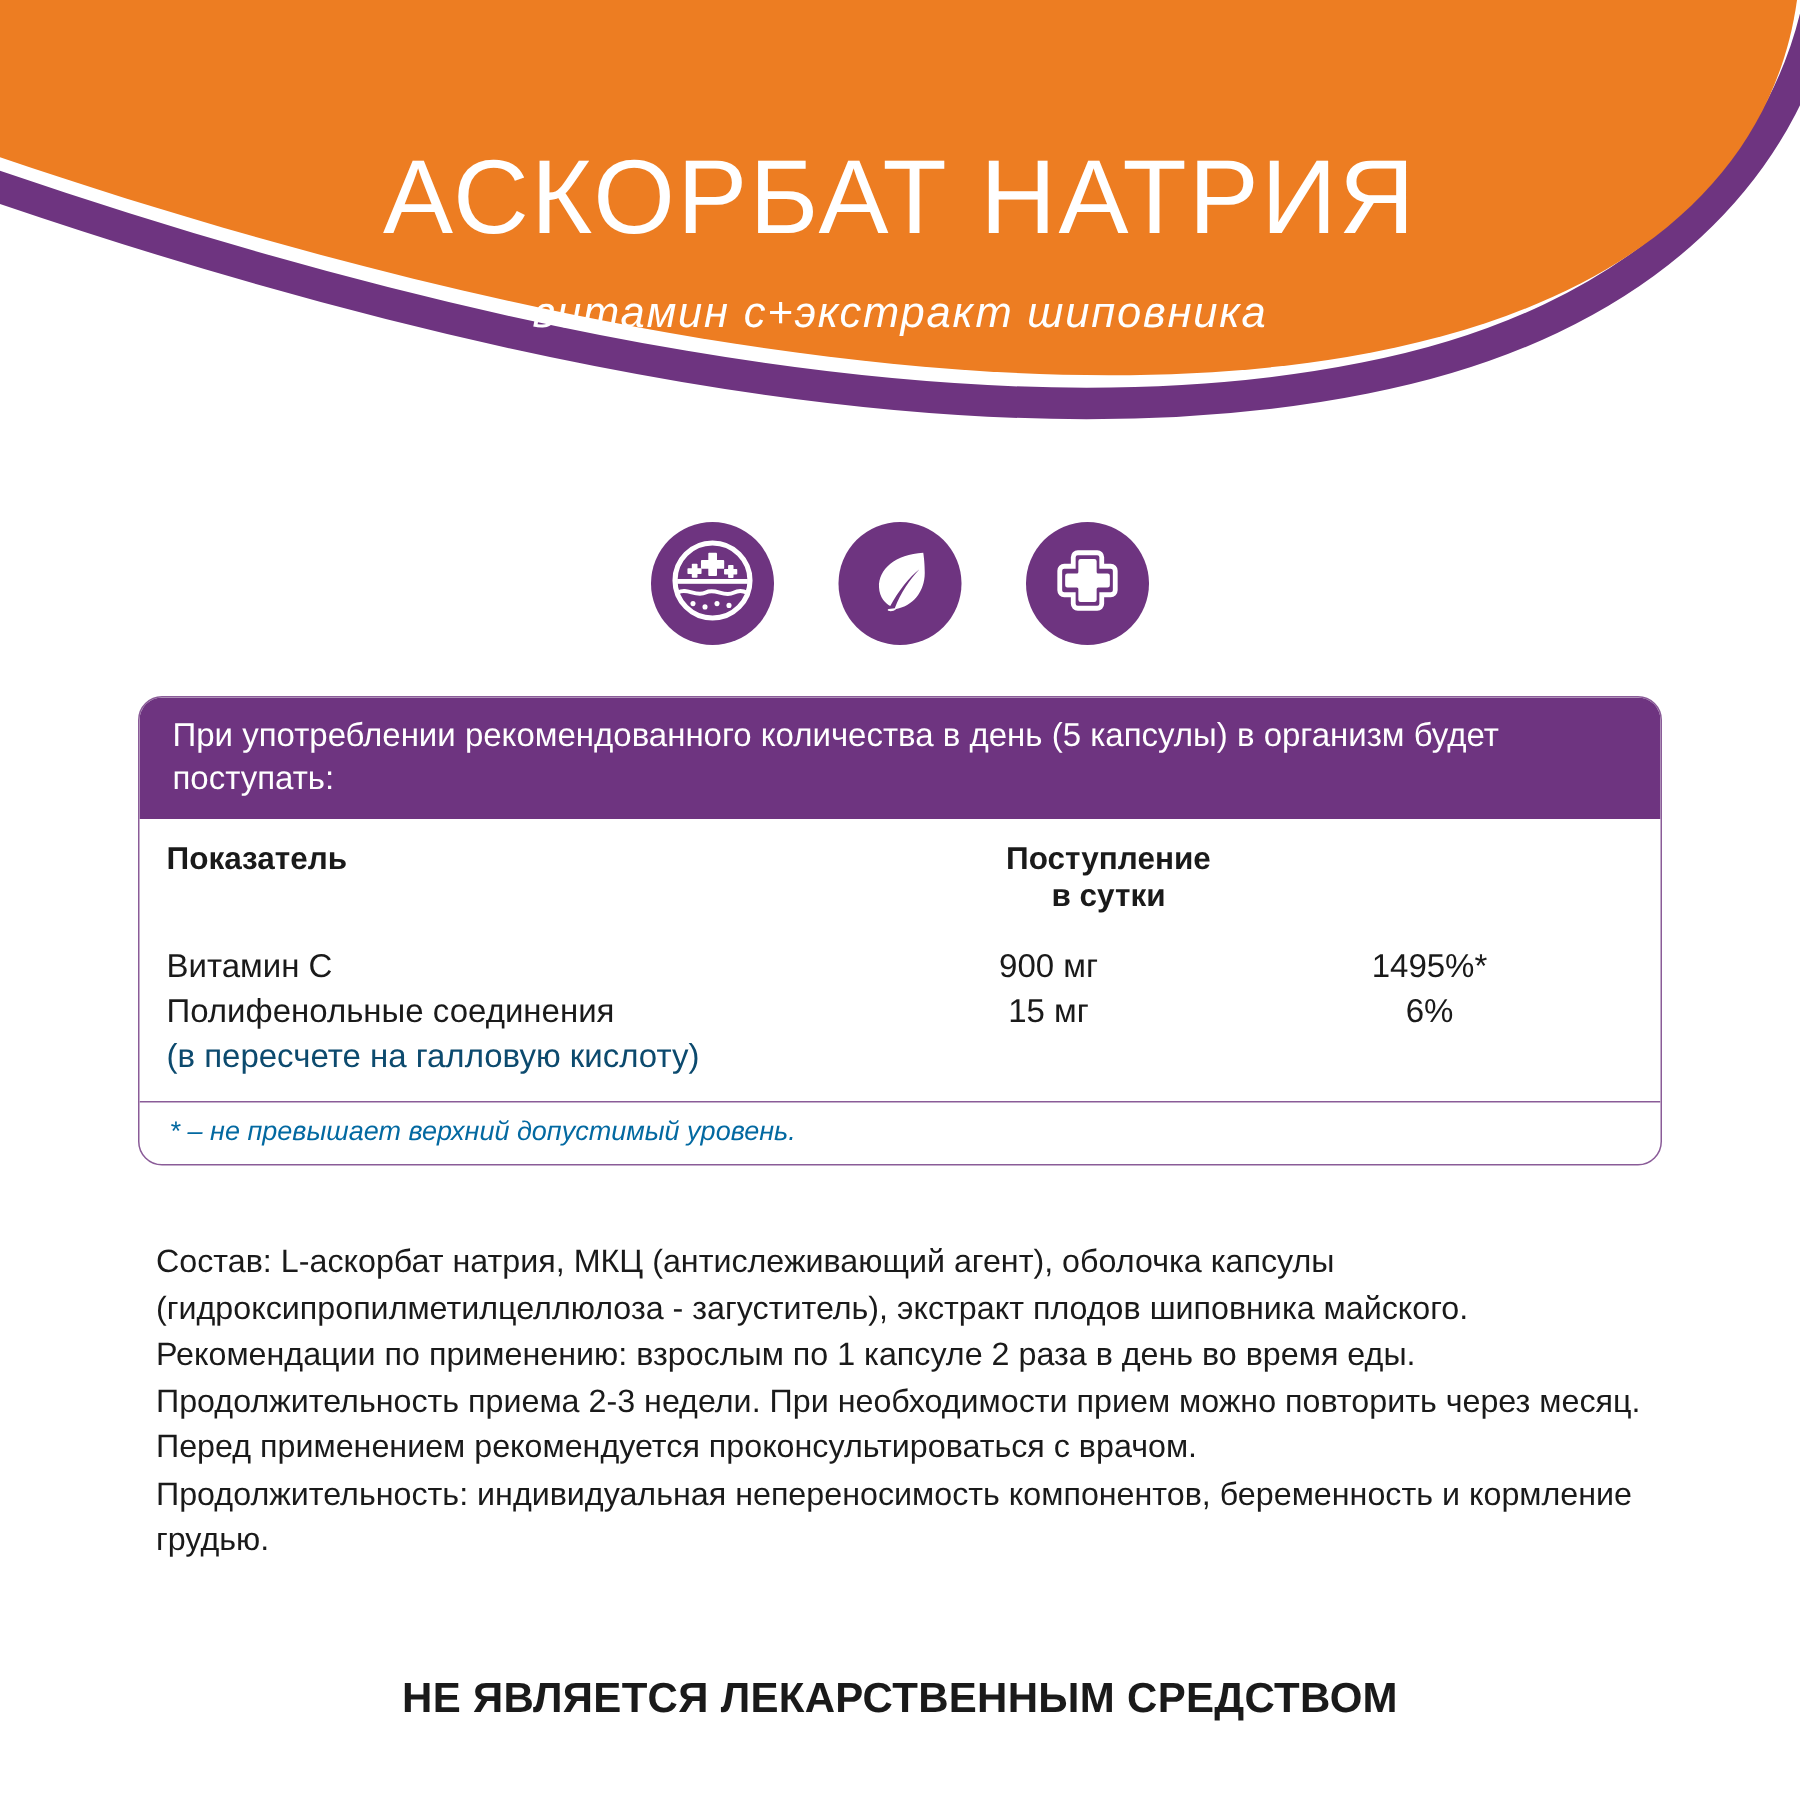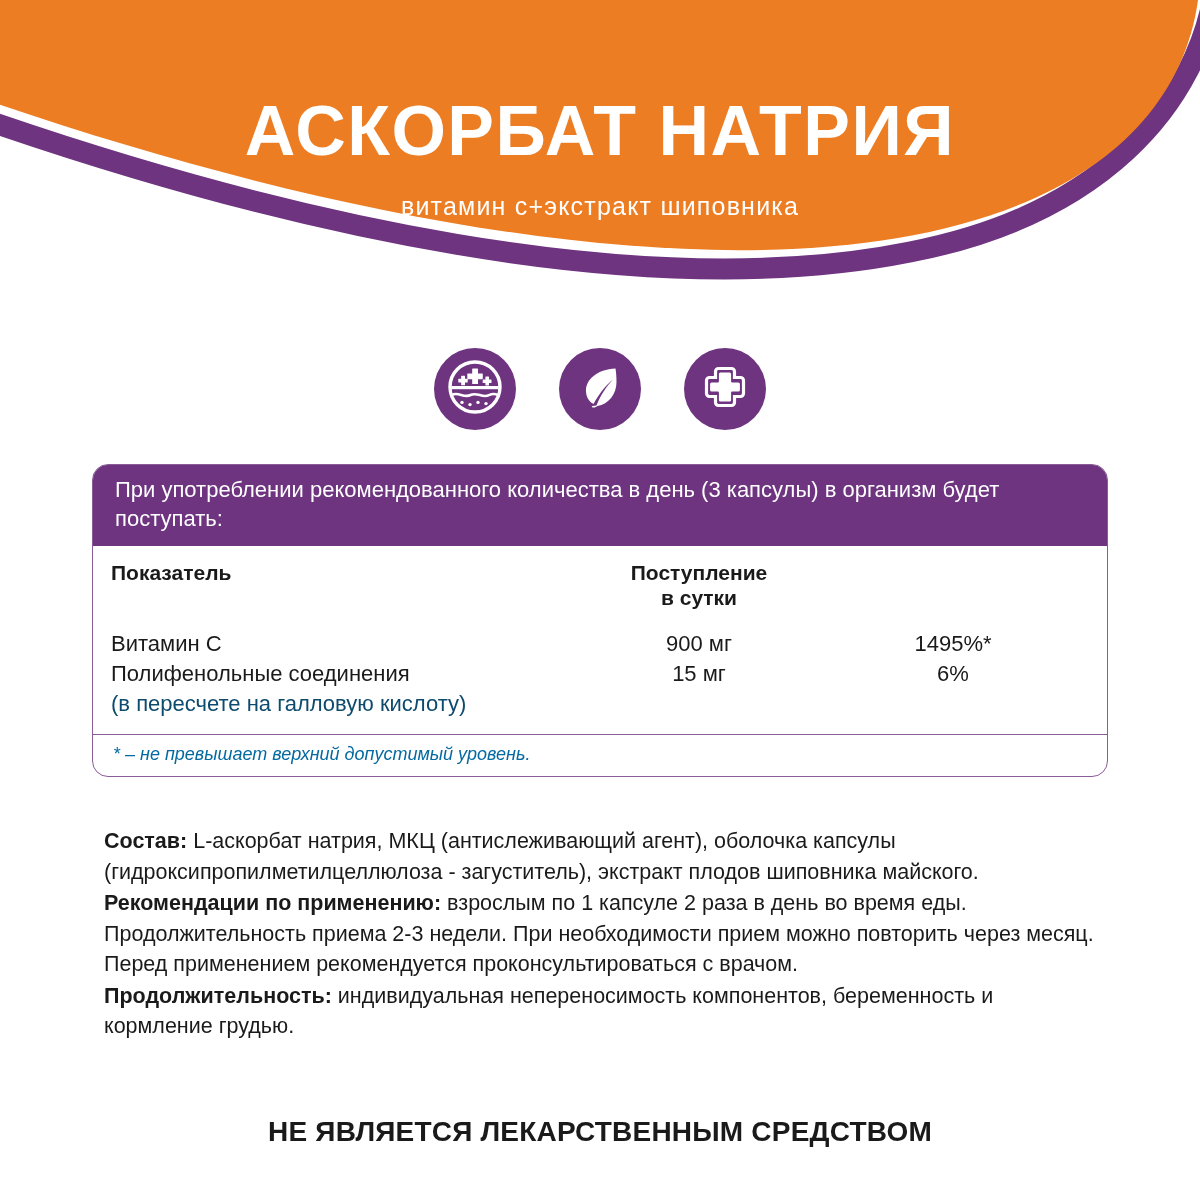--- a/index.html
+++ b/index.html
@@ -36,36 +36,37 @@
     pointer-events: none;
   }
   #product-title {
     position: absolute;
     left: 0;
     top: 96px;
     width: 1200px;
     text-align: center;
     color: #ffffff;
     font-size: 70px;
-    font-weight: 700;
+    font-weight: 400;
     letter-spacing: 1.5px;
     line-height: 1;
     white-space: nowrap;
   }
   #product-subtitle {
     position: absolute;
     left: 0;
     top: 190px;
     width: 1200px;
     text-align: center;
     color: #ffffff;
-    font-size: 25px;
+    font-size: 29px;
     font-weight: 400;
     letter-spacing: 1.2px;
     line-height: 1.33;
+    font-style: italic;
   }
 
   
   #badge-row {
     position: absolute;
     left: 0;
     top: 348px;
     width: 1200px;
     display: flex;
     justify-content: center;
@@ -100,20 +101,21 @@
     line-height: 1.33;
     padding: 10px 22px 12px 22px;
   }
   #table-head {
     display: flex;
     padding: 14px 18px 4px 18px;
     font-weight: 700;
     font-size: 21px;
     color: #1a1a1a;
     line-height: 1.22;
+    gap: 40px;
   }
   .col-name   { flex: 0 0 470px; }
   .col-intake { flex: 0 0 236px; text-align: center; }
   .col-pct    { flex: 1 1 auto;  text-align: center; }
 
   #table-body {
     padding: 14px 18px 16px 18px;
     font-size: 22px;
     color: #1a1a1a;
     line-height: 1.36;
@@ -144,21 +146,21 @@
     left: 104px;
     top: 826px;
     width: 1000px;
     font-size: 21.5px;
     line-height: 1.42;
     color: #1a1a1a;
   }
   #info-block p {
     margin: 0 0 1px 0;
   }
-  .lead { font-weight: 700; }
+  .lead { font-weight: 400; }
 
   
   #footer-disclaimer {
     position: absolute;
     left: 0;
     top: 1116px;
     width: 1200px;
     text-align: center;
     font-size: 28px;
     font-weight: 700;
@@ -227,21 +229,21 @@
         <path d="M19.5 7.5 L32.5 7.5 A3 3 0 0 1 35.5 10.5 L35.5 16.5 L41.5 16.5 A3 3 0 0 1 44.5 19.5 L44.5 32.5 A3 3 0 0 1 41.5 35.5 L35.5 35.5 L35.5 41.5 A3 3 0 0 1 32.5 44.5 L19.5 44.5 A3 3 0 0 1 16.5 41.5 L16.5 35.5 L10.5 35.5 A3 3 0 0 1 7.5 32.5 L7.5 19.5 A3 3 0 0 1 10.5 16.5 L16.5 16.5 L16.5 10.5 A3 3 0 0 1 19.5 7.5 Z" fill="none" stroke="#ffffff" stroke-width="3.2"></path>
         <path d="M21.4 11.6 L30.6 11.6 A1.5 1.5 0 0 1 32.1 13.1 L32.1 20.4 A1 1 0 0 0 33.1 21.4 L39.4 21.4 A1.5 1.5 0 0 1 40.9 22.9 L40.9 29.1 A1.5 1.5 0 0 1 39.4 30.6 L33.1 30.6 A1 1 0 0 0 32.1 31.6 L32.1 38.9 A1.5 1.5 0 0 1 30.6 40.4 L21.4 40.4 A1.5 1.5 0 0 1 19.9 38.9 L19.9 31.6 A1 1 0 0 0 18.9 30.6 L12.6 30.6 A1.5 1.5 0 0 1 11.1 29.1 L11.1 22.9 A1.5 1.5 0 0 1 12.6 21.4 L18.9 21.4 A1 1 0 0 0 19.9 20.4 L19.9 13.1 A1.5 1.5 0 0 1 21.4 11.6 Z" fill="#ffffff"></path>
       </svg>
     </span>
   </div>
 
 </div>
 
 <div id="nutrition-table">
 
-  <div id="table-banner">При употреблении рекомендованного количества в день (3 капсулы) в организм будет поступать:</div>
+  <div id="table-banner">При употреблении рекомендованного количества в день (5 капсулы) в организм будет поступать:</div>
 
   <div id="table-head">
     <div class="col-name">Показатель</div>
     <div class="col-intake">
       <span>Поступление</span>
     <br><span>в сутки</span></div>
   </div>
 
   <div id="table-body">
     <div class="trow">

